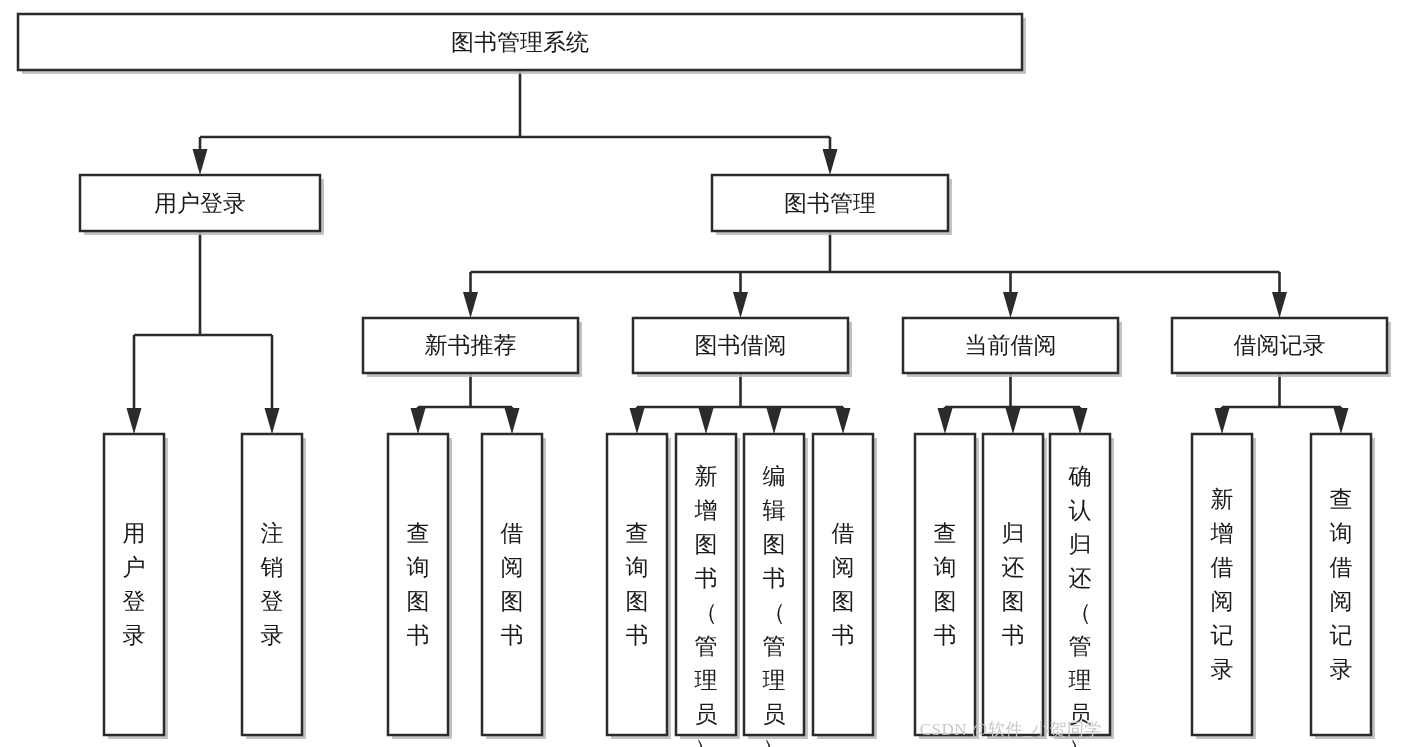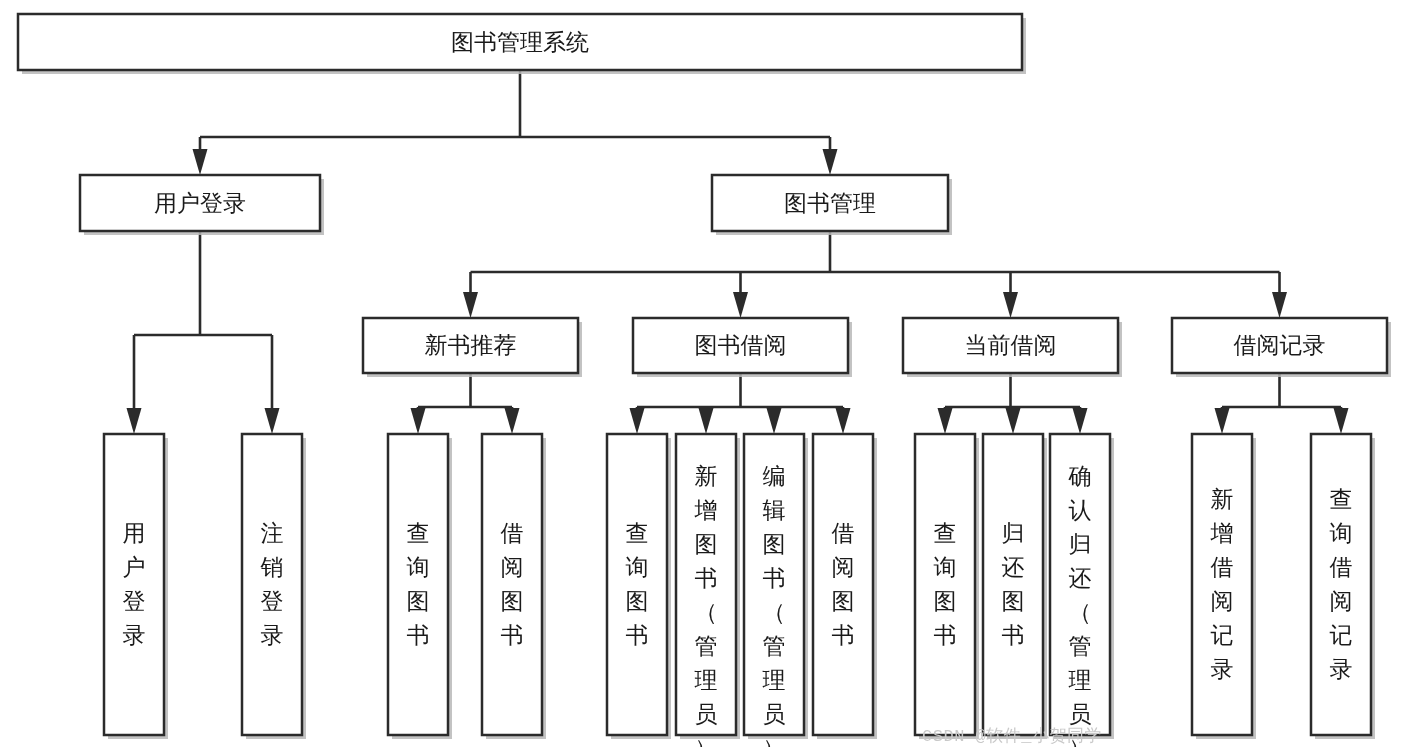--- a/index.html
+++ b/index.html
@@ -38,22 +38,22 @@
     font-family:"DejaVu Sans","Liberation Sans",sans-serif;
     text-anchor:middle;
     dominant-baseline:middle;
   }
   text.h-label{font-size:23px;}
   text.v-char{font-size:23px;}
 
   .watermark{
     position:absolute;
     right:14px;
-    bottom:0;
-    font-family:Liberation Mono, monospace;
+    bottom:6px;
+    font-family:Liberation Serif, serif;
     font-size:17px;
     color:#c9c9c9;
     letter-spacing:.5px;
     white-space:nowrap;
     user-select:none;
   }
 </style>
 </head>
 <body>
 

